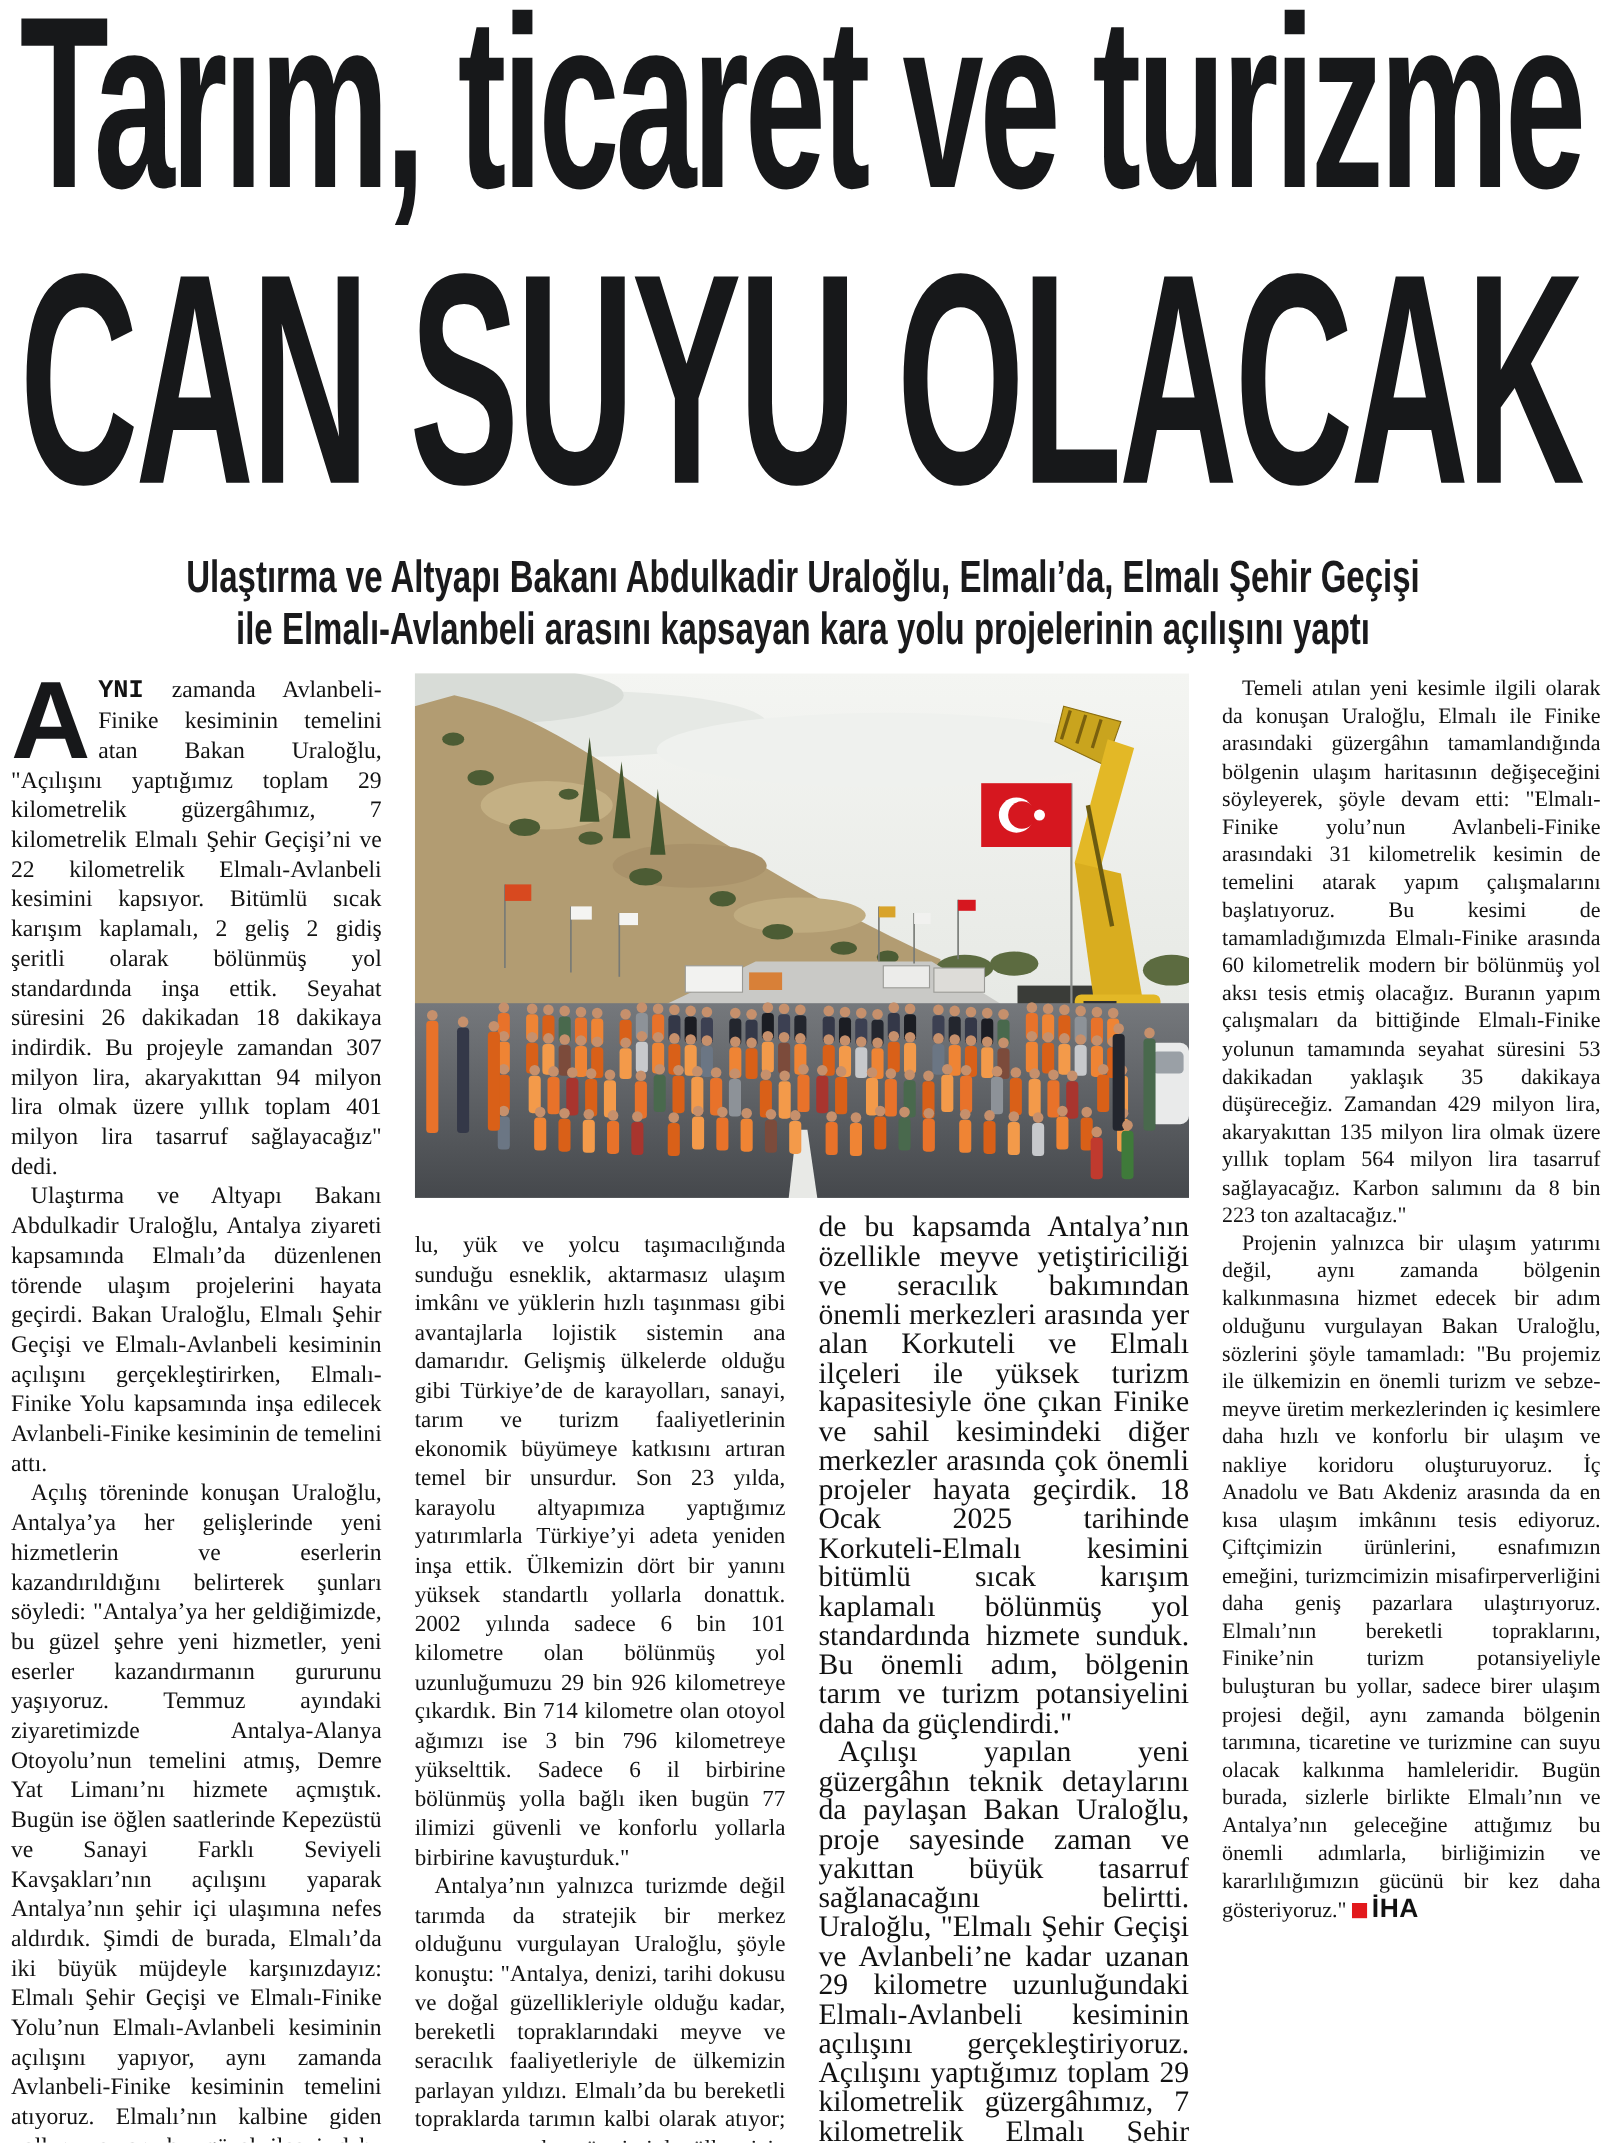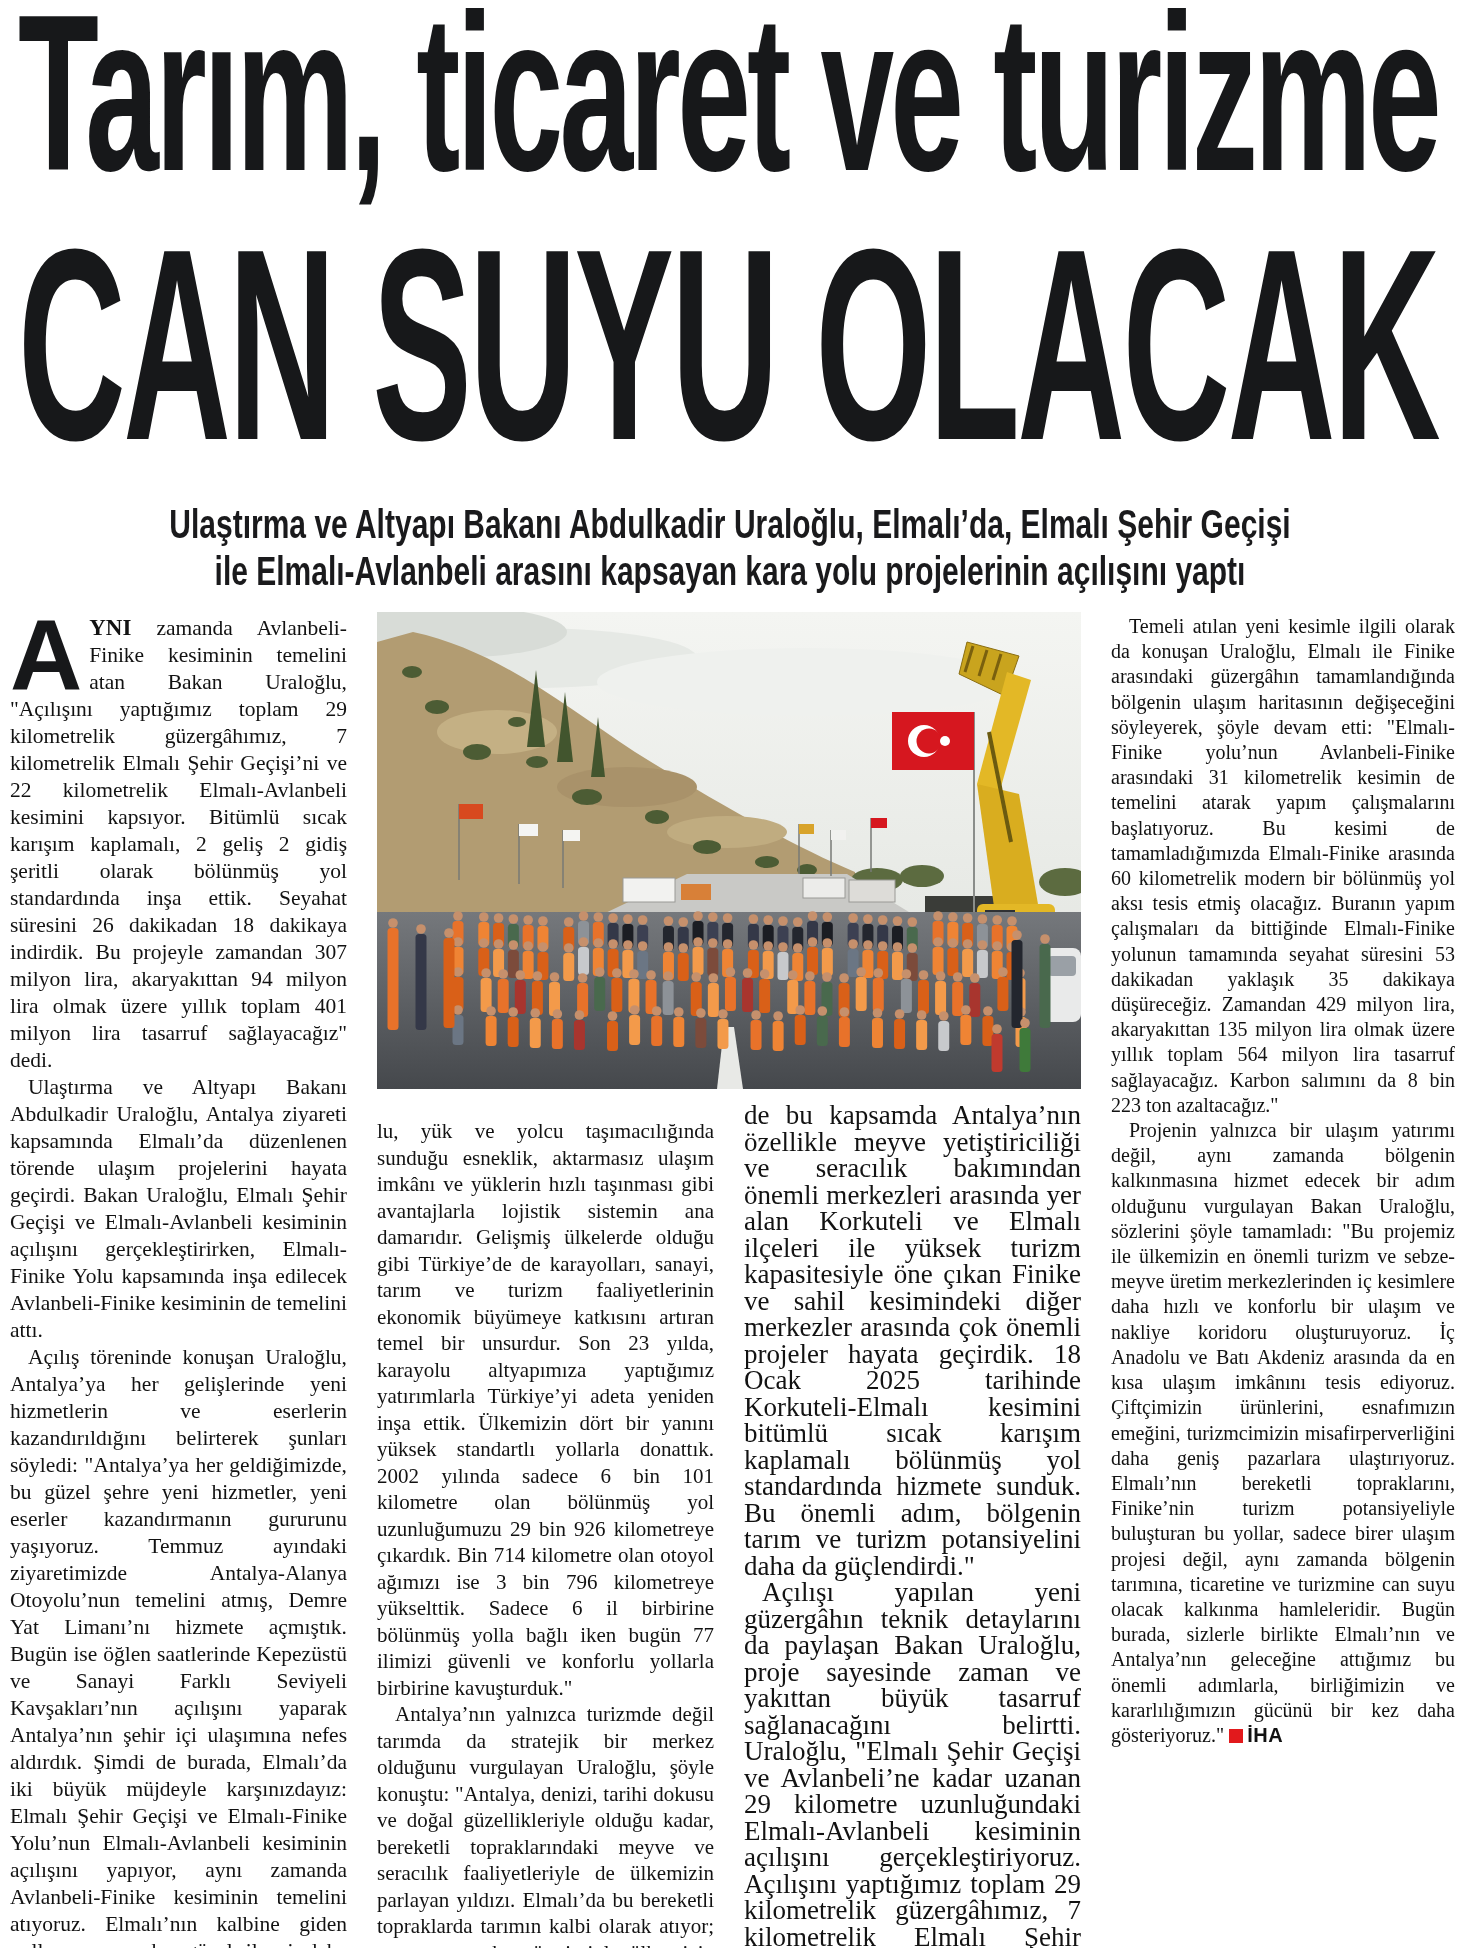--- a/index.html
+++ b/index.html
@@ -8,22 +8,22 @@
   .abs{position:absolute;}
   .hl{left:18px;}
   .col{position:absolute;text-align:justify;overflow:hidden;}
   .col p{margin:0;text-indent:18px;}
   .col p.cont{text-indent:0;}
   #col1{left:10px;top:614px;width:337px;height:1334px;font-size:21.5px;line-height:27px;}
   #col2{left:377px;top:1102px;width:337px;height:846px;font-size:21px;line-height:26.5px;margin-top:16px;}
   #col3{left:744px;top:1102px;width:337px;height:846px;font-size:27px;line-height:26.5px;}
   #col4{left:1111px;top:614px;width:344px;height:1334px;font-size:20px;line-height:25.2px;}
   .dropcap{float:left;font-family:"Liberation Sans",sans-serif;font-weight:bold;font-size:100px;line-height:78px;margin:2px 7px 0 0;color:#17181a;}
-  .leadin{font-family:Liberation Serif, serif;font-weight:bold;font-size:23px;}
-  .credit{font-family:"Liberation Sans",sans-serif;font-weight:bold;font-size:20px;letter-spacing:.5px;margin-top:45px;}
+  .leadin{font-family:Liberation Mono, monospace;font-weight:bold;font-size:23px;}
+  .credit{font-family:"Liberation Sans",sans-serif;font-weight:bold;font-size:24px;letter-spacing:.5px;margin-top:45px;}
   .credit-sq{vertical-align:-1px;margin:0 4px 0 5px;}
   #photo-box{left:377px;top:612px;width:704px;height:477px;overflow:hidden;}
 </style>
 </head>
 <body>
 
 <svg class="abs hl" style="top:2px" width="1424" height="210" viewBox="0 0 1424 100" preserveAspectRatio="none">
   <text x="0" y="80" font-size="106" font-weight="bold" fill="#17181a" letter-spacing="-3" textLength="1420" lengthAdjust="spacingAndGlyphs">Tarım, ticaret ve turizme</text>
 </svg>
 

